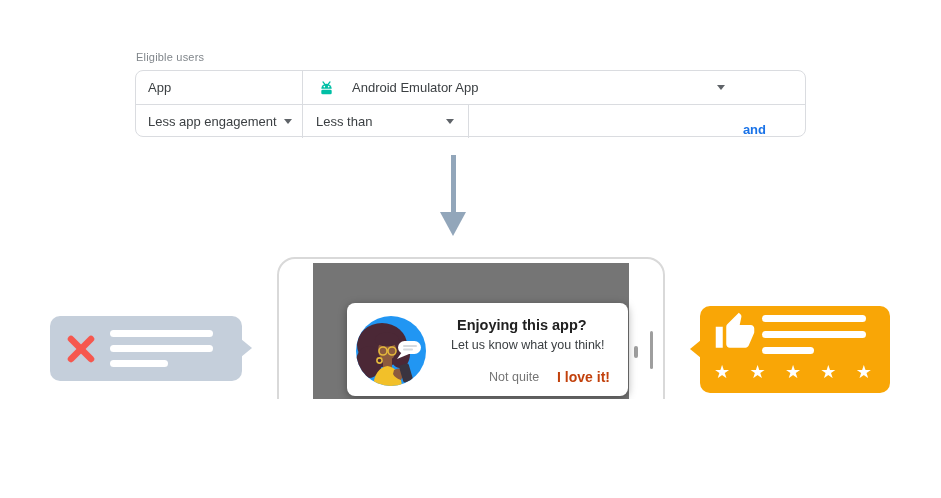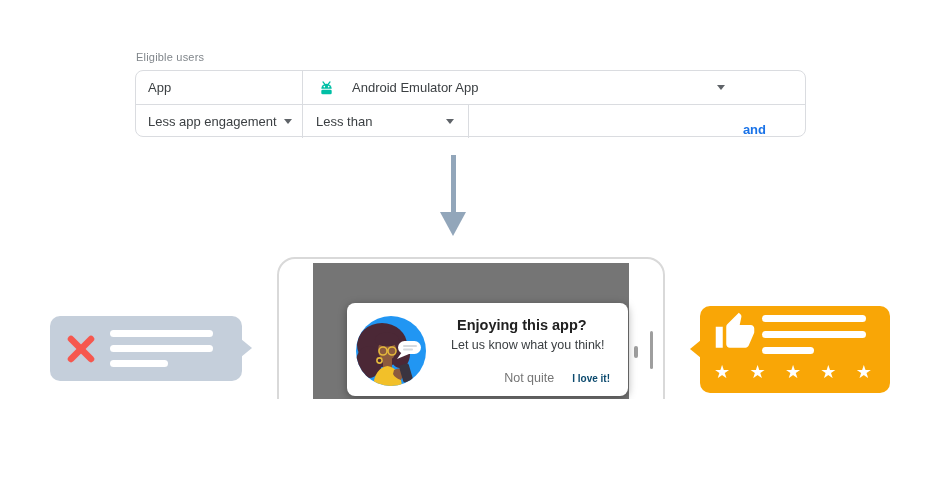--- a/index.html
+++ b/index.html
@@ -83,21 +83,21 @@
   }
   .dialog-sub {
     position: absolute; left: 104px; top: 35px;
     font-size: 12.5px; color: #3c4043;
   }
   .dialog-actions {
     position: absolute; right: 18px; bottom: 11px;
     display: flex; gap: 18px; align-items: center;
   }
   .btn-dismiss { font-size: 12.5px; color: #757575; cursor: pointer; }
-  .btn-confirm { font-size: 10px; color: #0c4a6e; font-weight: 700; cursor: pointer; }
+  .btn-confirm { font-size: 14px; color: #c2410c; font-weight: 700; cursor: pointer; }
 
   
   .bubble { position: absolute; border-radius: 10px; }
   .bubble.negative { left: 50px; top: 316px; width: 192px; height: 65px; background: #c5cfdb; }
   .bubble.positive { left: 700px; top: 306px; width: 190px; height: 87px; background: #f9a606; }
   .tail-right {
     position: absolute; right: -10px; top: 23px; width: 0; height: 0;
     border-top: 9px solid transparent; border-bottom: 9px solid transparent;
     border-left: 11px solid #c5cfdb;
   }

